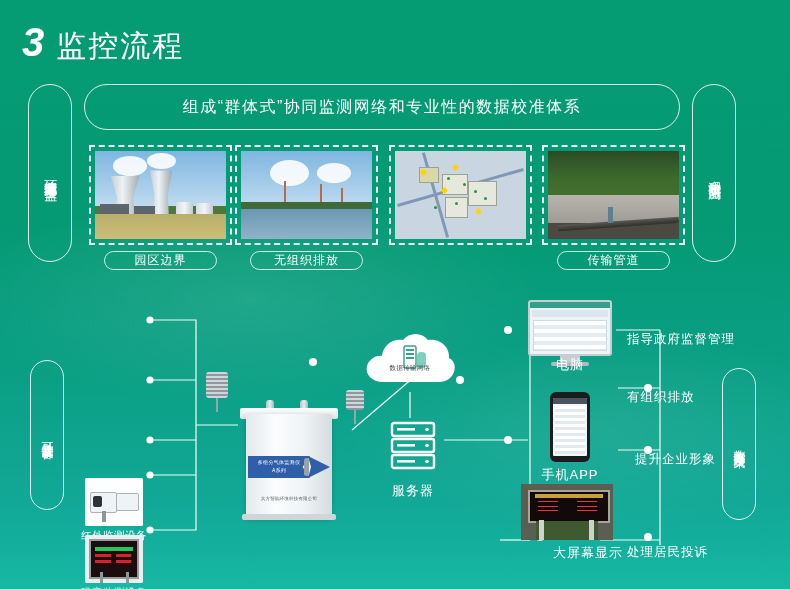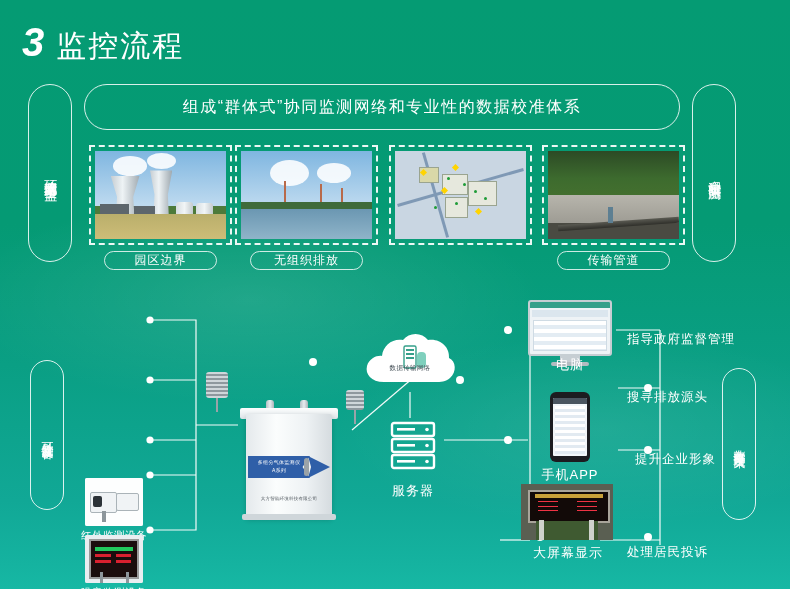--- a/index.html
+++ b/index.html
@@ -136,21 +136,21 @@
   .bs-l{position:absolute;height:4%;background:#e34;}
   .bs-legs{position:absolute;left:16%;bottom:0;width:68%;height:34%;background:#3f5a31;}
   .bs-post{position:absolute;bottom:0;width:5%;height:36%;background:#cfd3cc;}
   
   .ben{position:absolute;color:#fff;font-size:12.5px;letter-spacing:1px;white-space:nowrap;}
   #bn0{left:627px;top:331px;} #bn1{left:627px;top:389px;}
   #bn2{left:635px;top:451px;} #bn3{left:627px;top:544px;}
   .lbl-u{position:absolute;color:#fff;font-size:13px;letter-spacing:1px;white-space:nowrap;text-align:center;}
   #lbl-pc{left:528px;top:356px;width:84px;}
   #lbl-ph{left:528px;top:466px;width:84px;}
-  #lbl-bs{left:510px;top:544px;width:116px;}
+  #lbl-bs{left:530px;top:544px;width:116px;}
 </style>
 </head>
 <body>
 
 <div id="stage">
 
   <div class="hdr">
     <span class="num">3</span>
     <span class="ttl">监控流程</span>
   </div>
@@ -385,17 +385,17 @@
         <div class="bs-l" style="left:60%;top:64%;width:26%"></div>
       </div>
       <div class="bs-legs"></div>
       <div class="bs-post" style="left:20%"></div>
       <div class="bs-post" style="left:74%"></div>
     </div>
   </div>
   <div class="lbl-u" id="lbl-bs">大屏幕显示</div>
 
   <div class="ben" id="bn0">指导政府监督管理</div>
-  <div class="ben" id="bn1">搜寻排放源头</div>
+  <div class="ben" id="bn1">有组织排放</div>
   <div class="ben" id="bn2">提升企业形象</div>
   <div class="ben" id="bn3">处理居民投诉</div>
 
 </div>
 
 </body></html>

